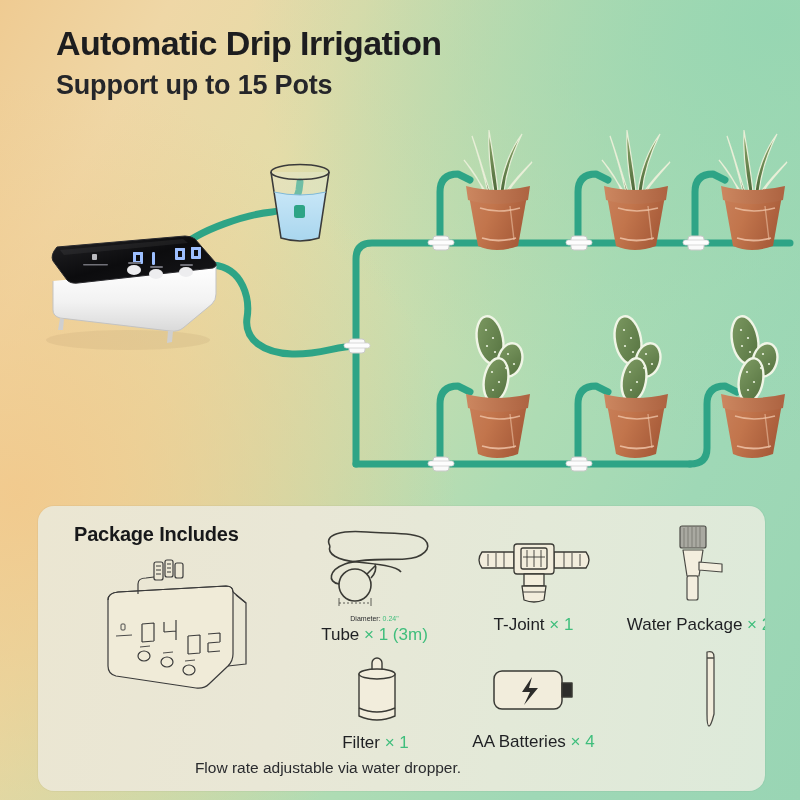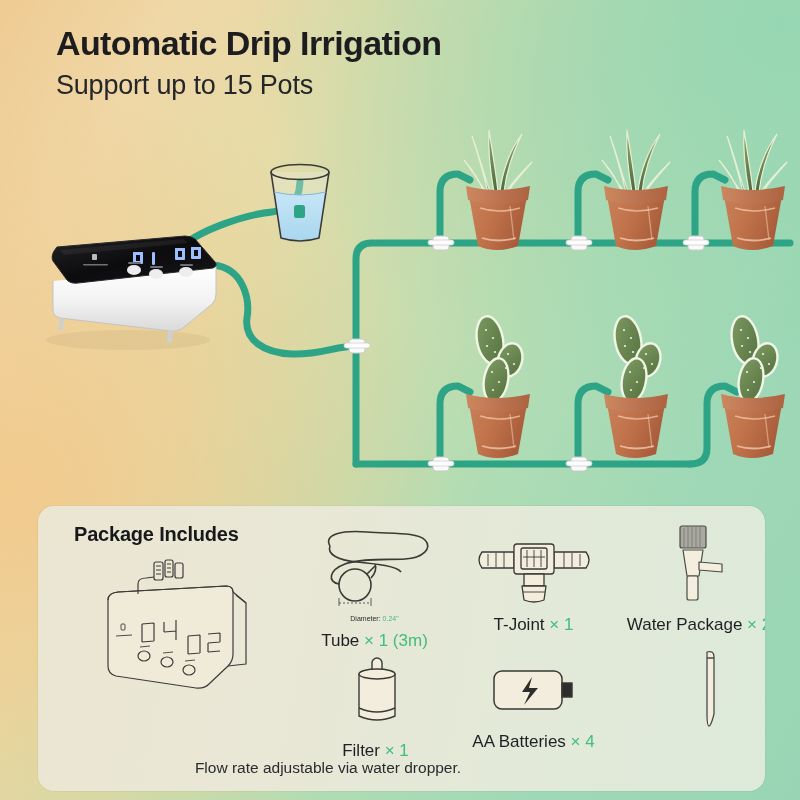--- a/index.html
+++ b/index.html
@@ -31,21 +31,21 @@
   }
 
   
   .title{
     position:absolute;left:56px;top:24px;
     font-size:34px;font-weight:bold;color:#1d1d1f;
     letter-spacing:-0.6px;white-space:nowrap;
   }
   .subtitle{
     position:absolute;left:56px;top:70px;
-    font-size:27px;font-weight:normal;color:#25262a;
+    font-size:27px;font-weight:bold;color:#25262a;
     letter-spacing:-0.2px;white-space:nowrap;
   }
 
   
   .scene{position:absolute;left:0;top:0;width:800px;height:500px;}
 
   
   .panel{
     position:absolute;left:38px;top:506px;width:727px;height:285px;
     border-radius:16px;
@@ -416,21 +416,21 @@
           <g stroke="#3A3A35" stroke-width="0.8">
             <path d="M34,70 L34,78 M66,70 L66,78"></path>
             <path d="M34,75 L66,75" stroke-dasharray="2 2"></path>
           </g>
         </svg>
         <div class="diam">
           <span>Diameter:</span>
           <span class="v">0.24"</span>
         </div>
       </div>
-      <div class="cap big" style="margin-top:10px;">
+      <div class="cap big" style="margin-top:4px;">
         <span>Tube</span>
         <span class="qty">× 1 (3m)</span>
       </div>
     </div>
 
     <div class="item" style="left:408px;top:24px;width:175px;">
       <div class="art">
         <svg width="120" height="78" viewBox="0 0 120 78" style="margin:0 auto;">
           <g fill="#F2EDDC" stroke="#3A3A35" stroke-width="1.3" stroke-linejoin="round">
             <path d="M8,22 Q2,30 8,38 L40,38 L40,22 Z"></path>
@@ -479,21 +479,21 @@
       <div class="art">
         <svg width="86" height="76" viewBox="0 0 86 76" style="margin:0 auto;">
           <g fill="#F2EDDC" stroke="#3A3A35" stroke-width="1.4" stroke-linejoin="round">
             <rect x="39" y="4" width="10" height="16" rx="5"></rect>
             <path d="M26,20 L62,20 L62,62 Q44,70 26,62 Z"></path>
             <ellipse cx="44" cy="20" rx="18" ry="5"></ellipse>
             <path d="M26,54 Q44,62 62,54" fill="none"></path>
           </g>
         </svg>
       </div>
-      <div class="cap big" style="margin-top:12px;">
+      <div class="cap big" style="margin-top:4px;">
         <span>Filter</span>
         <span class="qty">× 1</span>
       </div>
     </div>
 
     <div class="item" style="left:398px;top:155px;width:195px;">
       <div class="art">
         <svg width="104" height="62" viewBox="0 0 104 62" style="margin:0 auto;">
           <g stroke="#3A3A35" stroke-width="1.5" stroke-linejoin="round">
             <rect x="12" y="10" width="68" height="38" rx="8" fill="#F2EDDC"></rect>

